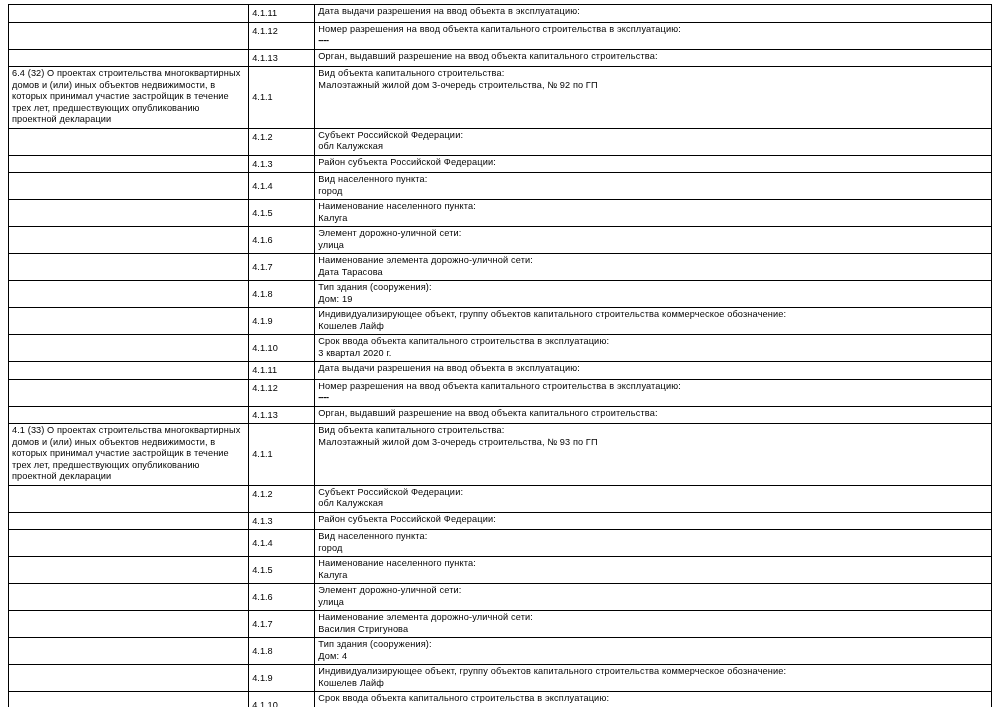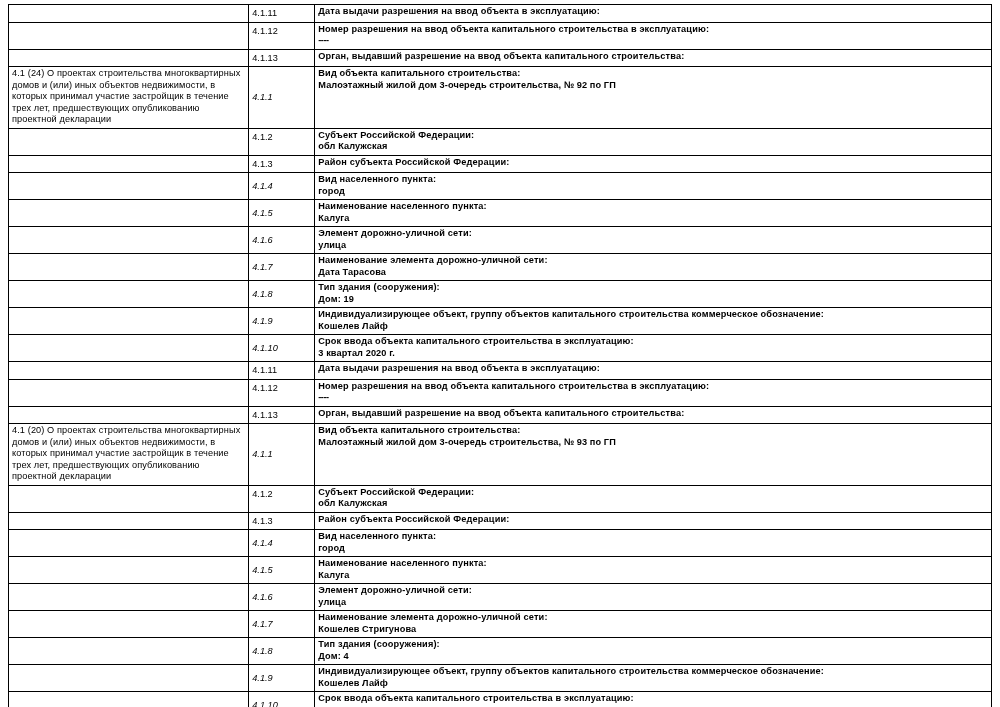--- a/index.html
+++ b/index.html
@@ -40,29 +40,27 @@
     font-size: 9.2px;
     line-height: 1.28;
     letter-spacing: 0.1px;
   }
   .num-cell {
     font-size: 9.4px;
     padding-top: 3px !important;
   }
   .num-cell.mid {
     vertical-align: middle;
-    font-style: italic;
   }
   .val-label {
     font-size: 9.2px;
     letter-spacing: 0.15px;
-    font-weight: bold;
   }
   .val-value {
-    font-weight: bold;
+    font-weight: normal;
     font-size: 9.2px;
     letter-spacing: 0.1px;
   }
   .val-value.dash {
     font-weight: bold;
     letter-spacing: -0.5px;
   }
   td.tall { }
 </style>
 </head>
@@ -96,21 +94,21 @@
       <tr>
         <td class="sec-cell"></td>
         <td class="num-cell">4.1.13</td>
         <td>
           <div class="val-label">Орган, выдавший разрешение на ввод объекта капитального строительства:</div>
           <div class="val-value"></div>
         </td>
       </tr>
 
       <tr>
-        <td class="sec-cell tall" rowspan="1">4.1 (24) О проектах строительства многоквартирных домов и (или) иных объектов недвижимости, в которых принимал участие застройщик в течение трех лет, предшествующих опубликованию проектной декларации</td>
+        <td class="sec-cell tall" rowspan="1">6.4 (32) О проектах строительства многоквартирных домов и (или) иных объектов недвижимости, в которых принимал участие застройщик в течение трех лет, предшествующих опубликованию проектной декларации</td>
         <td class="num-cell mid">4.1.1</td>
         <td>
           <div class="val-label">Вид объекта капитального строительства:</div>
           <div class="val-value">Малоэтажный жилой дом 3-очередь строительства, № 92 по ГП</div>
         </td>
       </tr>
       <tr>
         <td class="sec-cell"></td>
         <td class="num-cell">4.1.2</td>
         <td>
@@ -201,21 +199,21 @@
       <tr>
         <td class="sec-cell"></td>
         <td class="num-cell">4.1.13</td>
         <td>
           <div class="val-label">Орган, выдавший разрешение на ввод объекта капитального строительства:</div>
           <div class="val-value"></div>
         </td>
       </tr>
 
       <tr>
-        <td class="sec-cell tall">4.1 (20) О проектах строительства многоквартирных домов и (или) иных объектов недвижимости, в которых принимал участие застройщик в течение трех лет, предшествующих опубликованию проектной декларации</td>
+        <td class="sec-cell tall">4.1 (33) О проектах строительства многоквартирных домов и (или) иных объектов недвижимости, в которых принимал участие застройщик в течение трех лет, предшествующих опубликованию проектной декларации</td>
         <td class="num-cell mid">4.1.1</td>
         <td>
           <div class="val-label">Вид объекта капитального строительства:</div>
           <div class="val-value">Малоэтажный жилой дом 3-очередь строительства, № 93 по ГП</div>
         </td>
       </tr>
       <tr>
         <td class="sec-cell"></td>
         <td class="num-cell">4.1.2</td>
         <td>
@@ -253,21 +251,21 @@
         <td>
           <div class="val-label">Элемент дорожно-уличной сети:</div>
           <div class="val-value">улица</div>
         </td>
       </tr>
       <tr>
         <td class="sec-cell"></td>
         <td class="num-cell mid">4.1.7</td>
         <td>
           <div class="val-label">Наименование элемента дорожно-уличной сети:</div>
-          <div class="val-value">Кошелев Стригунова</div>
+          <div class="val-value">Василия Стригунова</div>
         </td>
       </tr>
       <tr>
         <td class="sec-cell"></td>
         <td class="num-cell mid">4.1.8</td>
         <td>
           <div class="val-label">Тип здания (сооружения):</div>
           <div class="val-label">Дом: 4</div>
         </td>
       </tr>

